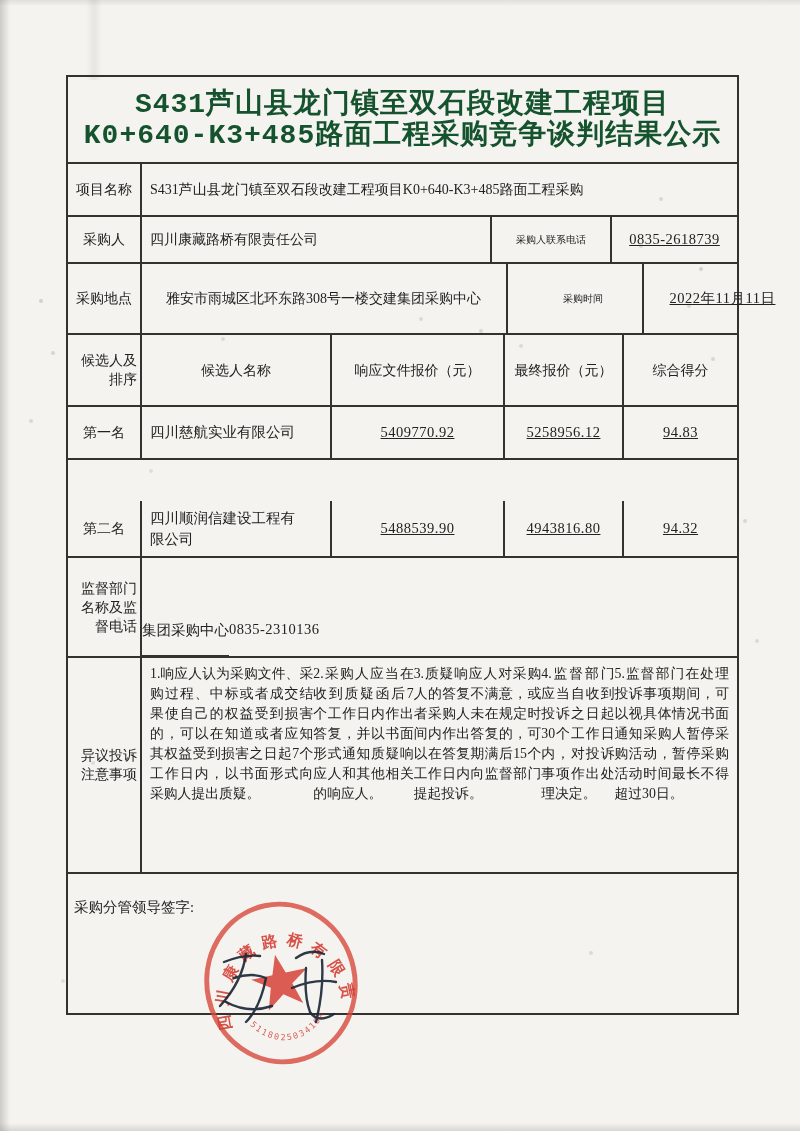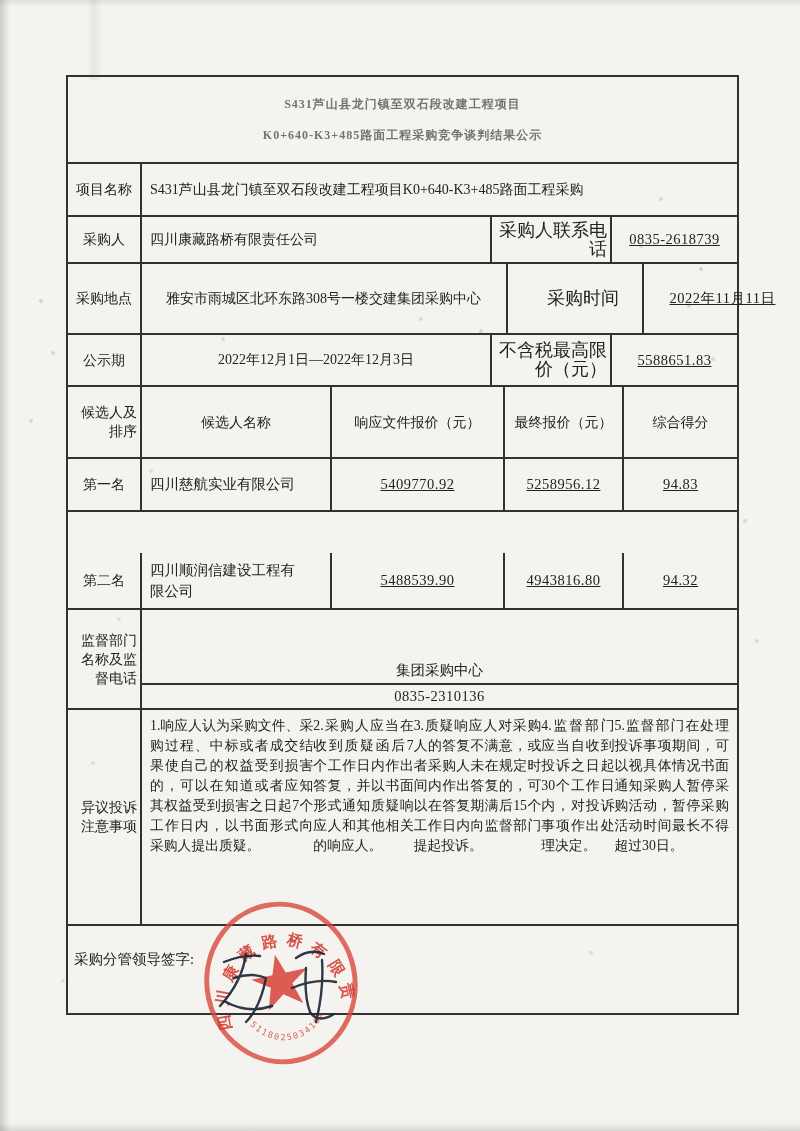--- a/index.html
+++ b/index.html
@@ -55,31 +55,31 @@
   .r-rank2{height:57px;margin-top:41px;}
   .r-other{height:62px;}
   .r-supervision{height:100px;}
   .r-complaint{height:216px;}
   .r-signature{height:66px;}
 
   
   .w-label{flex:0 0 74px;}
   .w-wide{flex:1 1 auto;}
   .w-infoval{flex:0 0 350px;}
-  .w-sublabel{flex:0 0 120px;font-size:18px;}
+  .w-sublabel{flex:0 0 120px;font-size:10px;}
   .w-subval{flex:0 0 125px;}
   .w-candname{flex:0 0 190px;}
   .w-bid{flex:0 0 173px;}
   .w-final{flex:0 0 119px;}
   .w-score{flex:0 0 113px;}
 
-  .title-box{width:100%;text-align:center;font-family:Liberation Serif, serif;
-    font-weight:bold;font-size:12px;line-height:31px;color:#737373;letter-spacing:1px;}
+  .title-box{width:100%;text-align:center;font-family:Liberation Mono, monospace;
+    font-weight:bold;font-size:28px;line-height:31px;color:#14532d;letter-spacing:1px;}
   .candname-cell{font-size:14.5px;padding:4px 24px 4px 8px;line-height:21px;}
-  .sup-stack{flex:1 1 auto;display:flex;flex-direction:column;margin-top:48px;}
+  .sup-stack{flex:1 1 auto;display:flex;flex-direction:row;margin-top:48px;}
   .sup-top{box-sizing:border-box;height:51px;border-bottom:2px solid #34322f;display:flex;align-items:center;justify-content:center;font-size:14.5px;}
   .sup-bottom{box-sizing:border-box;height:47px;display:flex;align-items:center;justify-content:center;font-size:14.5px;letter-spacing:.5px;}
   .complaint-cell{flex-direction:row;justify-content:center;align-items:flex-start;
     font-size:13.8px;line-height:20px;padding:6px 8px;text-align:justify;}
   .complaint-cell p{margin:0;}
   .sig-cell{font-size:14.5px;padding-left:6px;border-radius:17px;}
 
   .stamp{position:absolute;left:196px;top:898px;width:170px;height:170px;
     transform:rotate(-12deg);pointer-events:none;}
   .signature-ink{position:absolute;left:200px;top:930px;width:180px;height:110px;pointer-events:none;}
@@ -114,26 +114,20 @@
     <div class="cell val num w-subval">0835-2618739</div>
   </div>
 
   <div class="row r-location">
     <div class="cell label w-label">采购地点</div>
     <div class="cell val w-infoval">雅安市雨城区北环东路308号一楼交建集团采购中心</div>
     <div class="cell label w-sublabel">采购时间</div>
     <div class="cell val num w-subval">2022年11月11日</div>
   </div>
 
-  <div class="row r-publicity">
-    <div class="cell label w-label">公示期</div>
-    <div class="cell val center w-infoval">2022年12月1日—2022年12月3日</div>
-    <div class="cell label w-sublabel">不含税最高限价（元）</div>
-    <div class="cell val num w-subval">5588651.83</div>
-  </div>
 
   <div class="row r-candhead">
     <div class="cell label w-label">候选人及排序</div>
     <div class="cell label w-candname">候选人名称</div>
     <div class="cell label w-bid">响应文件报价（元）</div>
     <div class="cell label w-final">最终报价（元）</div>
     <div class="cell label w-score">综合得分</div>
   </div>
 
   <div class="row r-rank1">

